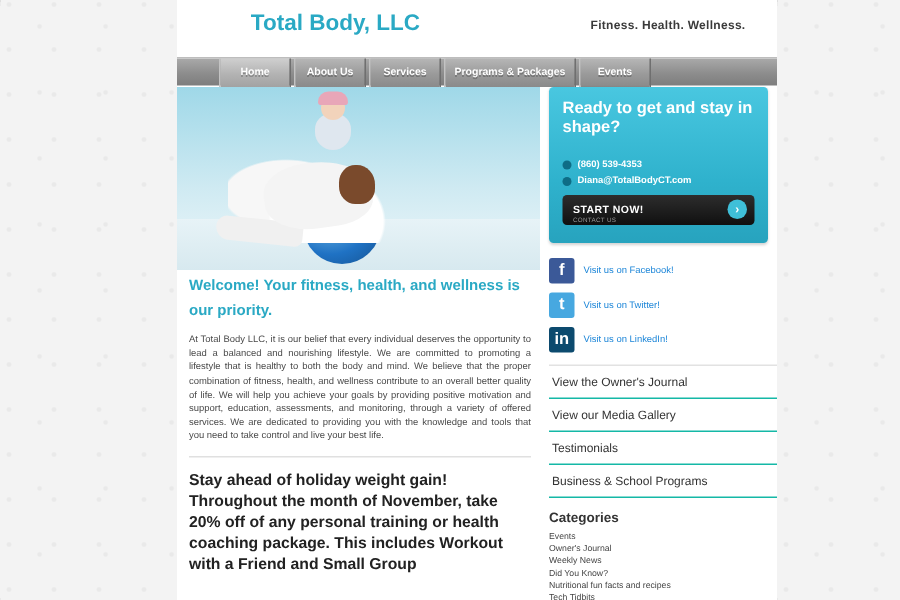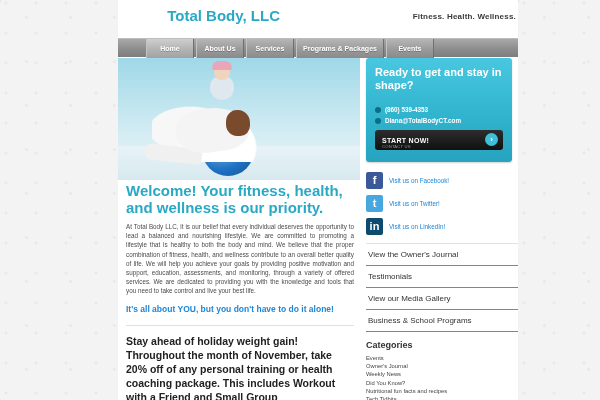--- a/index.html
+++ b/index.html
@@ -52,21 +52,21 @@
     width: 150px;
     color: #2aa9c4;
     font-size: 15px;
     font-weight: bold;
     line-height: 15px;
     letter-spacing: 0px;
     text-align: right;
   }
   .tagline {
     position: absolute;
-    right: 2px; top: 12px;
+    right: 21px; top: 12px;
     color: #3a3a3a;
     font-size: 8px;
     font-weight: bold;
     letter-spacing: .2px;
   }
 
   
   .navbar {
     position: absolute;
     left: 0; top: 38px;
@@ -175,21 +175,21 @@
 
   
   .content {
     position: absolute;
     left: 0; top: 182px;
     width: 242px;
     padding: 0 6px 0 8px;
   }
   .welcome {
     color: #2aa9c4;
-    font-size: 15px;
+    font-size: 10px;
     font-weight: bold;
     line-height: 17px;
     margin: 0 0 6px 0;
   }
   .body-copy {
     color: #4a4a4a;
     font-size: 6.3px;
     line-height: 9.2px;
     text-align: justify;
     margin: 0 0 8px 0;
@@ -371,21 +371,20 @@
       <div class="hero-baby">
         <div class="hero-baby-body"></div>
         <div class="hero-baby-head"></div>
         <div class="hero-baby-hat"></div>
       </div>
     </div>
 
     <div class="content">
       <p class="welcome">Welcome!  Your fitness, health, and wellness is our priority.</p>
       <p class="body-copy">At Total Body LLC, it is our belief that every individual deserves the opportunity to lead a balanced and nourishing lifestyle. We are committed to promoting a lifestyle that is healthy to both the body and mind. We believe that the proper combination of fitness, health, and wellness contribute to an overall better quality of life. We will help you achieve your goals by providing positive motivation and support, education, assessments, and monitoring, through a variety of offered services. We are dedicated to providing you with the knowledge and tools that you need to take control and live your best life.</p>
-      <p class="headline-blue">It's all about YOU, but you don't have to do it alone!</p>
       <div class="hr"></div>
       <p class="promo">Stay ahead of holiday weight gain! Throughout the month of November, take 20% off of any personal training or health coaching package. This includes Workout with a Friend and Small Group</p>
     </div>
 
     <div class="sidebar">
 
       <div class="cta-box">
         <div class="cta-title">Ready to get and stay in shape?</div>
         <div class="cta-line">
           <span class="cta-dot"></span>
@@ -412,22 +411,22 @@
           <span class="social-label">Visit us on Twitter!</span>
         </div>
         <div class="social-row">
           <span class="social-icon li">in</span>
           <span class="social-label">Visit us on LinkedIn!</span>
         </div>
       </div>
 
       <div class="links">
         <div class="link-item">View the Owner's Journal</div>
+        <div class="link-item">View our Media Gallery</div>
         <div class="link-item">Testimonials</div>
-        <div class="link-item">View our Media Gallery</div>
         <div class="link-item">Business &amp; School Programs</div>
       </div>
 
       <div class="cat-title">Categories</div>
       <ul class="cat-list">
         <li>Events</li>
         <li>Owner's Journal</li>
         <li>Weekly News</li>
         <li>Did You Know?</li>
         <li>Nutritional fun facts and recipes</li>

